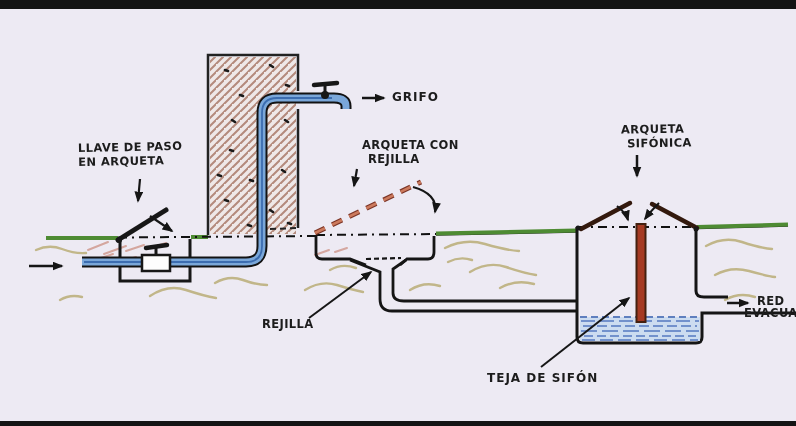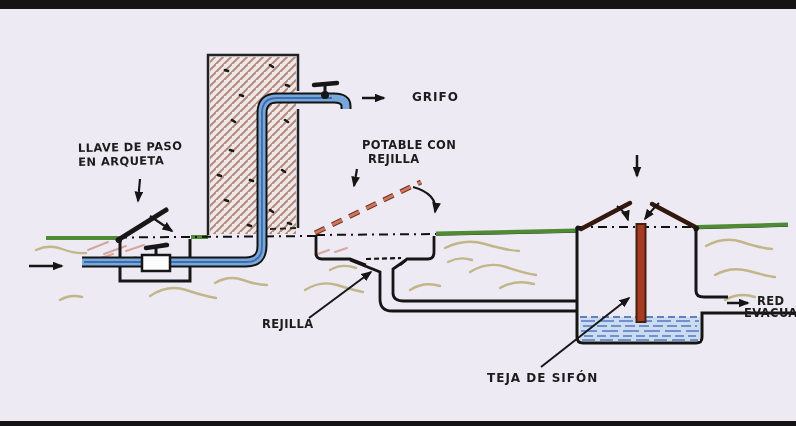--- a/index.html
+++ b/index.html
@@ -159,27 +159,31 @@
       <line x1="309" y1="318" x2="371" y2="272" stroke-width="2" marker-end="url(#ah)"></line>
       <line x1="541" y1="367" x2="629" y2="298" stroke-width="2" marker-end="url(#ah)"></line>
     </g>
   </svg>
 
   <div class="lbl sm" style="left:78px;top:141px;transform:rotate(-1.2deg)">
     <span>LLAVE DE PASO</span>
     <span>EN ARQUETA</span>
   </div>
 
-  <div class="lbl" style="left:412px;top:90px;letter-spacing:1px">GRIFO</div>
+  <div class="lbl" style="left:392px;top:90px;letter-spacing:1px">GRIFO</div>
 
   <div class="lbl sm" style="left:362px;top:139px">
-    <span>POTABLE CON</span>
+    <span>ARQUETA CON</span>
     <span class="ind">REJILLA</span>
   </div>
 
+  <div class="lbl sm" style="left:621px;top:123px;transform:rotate(-1deg)">
+    <span>ARQUETA</span>
+    <span class="ind">SIFÓNICA</span>
+  </div>
 
 
   <div class="lbl sm" style="left:262px;top:318px">
     <span>REJILLA</span>
   </div>
 
   <div class="lbl" style="left:487px;top:371px;letter-spacing:1px">TEJA DE SIFÓN</div>
 
   <div class="lbl sm" style="left:757px;top:295px">RED</div>
   <div class="lbl sm" style="left:744px;top:307px">EVACUACIÓN</div>

